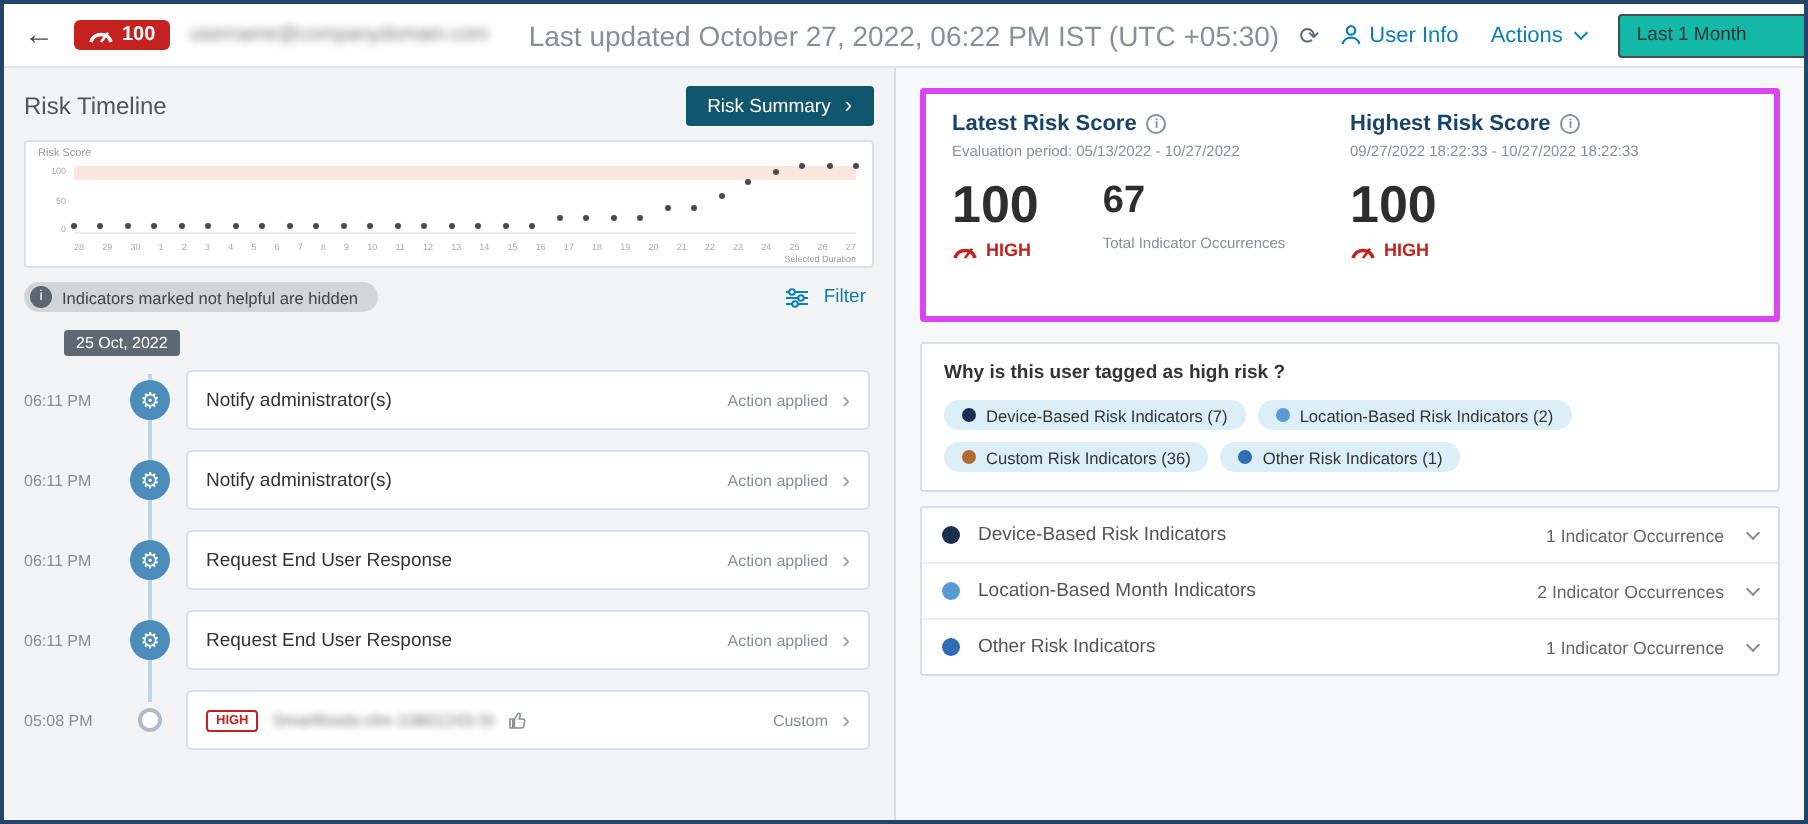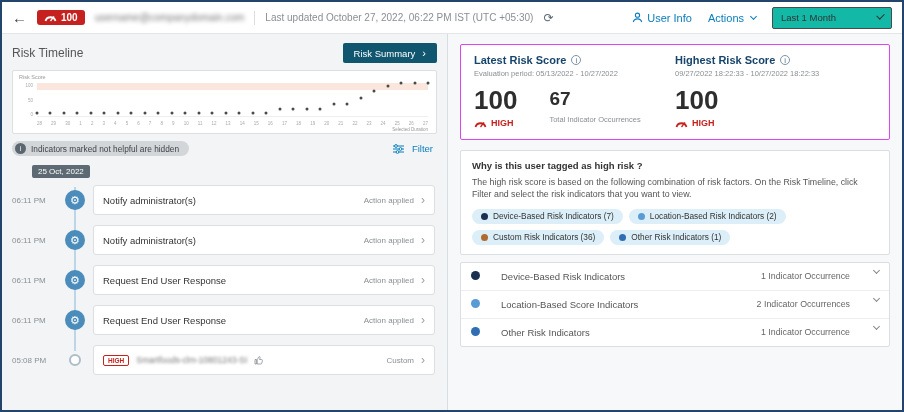--- a/index.html
+++ b/index.html
@@ -5,21 +5,21 @@
   *{box-sizing:border-box;margin:0;padding:0}
   body{font-family:"Liberation Sans",sans-serif;background:#e9e9e9}
   .frame{width:904px;height:412px;border:2px solid #24456b;background:#fff;display:flex;flex-direction:column;overflow:hidden}
 
   
   .topbar{flex:0 0 32px;display:flex;align-items:center;gap:10px;padding:0 10px;background:#fff;border-bottom:1px solid #e3e5e8}
   .back{font-size:15px;color:#444;line-height:1;cursor:pointer}
   .risk-badge{display:flex;align-items:center;gap:4px;background:#c5211e;color:#fff;border-radius:3px;padding:2px 7px;font-size:10px;font-weight:bold}
   .masked{filter:blur(2.2px);color:#777;font-size:10px;white-space:nowrap}
   .vdiv{width:1px;height:14px;background:#ddd}
-  .updated{font-size:10px;color:#8a8f94;white-space:nowrap}
+  .updated{font-size:14px;color:#8a8f94;white-space:nowrap}
   .refresh{color:#5e6b77;font-size:12px;line-height:1}
   .topbar-right{margin-left:auto;display:flex;align-items:center;gap:16px}
   .blue-link{color:#0a7dbb;font-size:11px;display:flex;align-items:center;gap:4px;cursor:pointer;white-space:nowrap}
   .select{display:flex;align-items:center;justify-content:space-between;border:1px solid #4a4a4a;border-radius:2px;height:22px;width:120px;padding:0 8px;font-size:9.5px;color:#333;background:#14b8a6;cursor:pointer}
 
   
   .content{flex:1;display:flex;min-height:0}
   .left{flex:0 0 446px;background:#f2f4f6;border-right:1px solid #d9dce0;padding:9px 10px;overflow:hidden}
   .right{flex:1;background:#f7f8fa;padding:10px 12px;overflow:hidden}
 
@@ -54,42 +54,42 @@
   .tl-card{flex:1;background:#fff;border:1px solid #dbdfe3;border-radius:3px;height:30px;display:flex;align-items:center;padding:12px 9px;gap:7px;margin-right:2px;cursor:pointer}
   .tl-title{font-size:9.5px;color:#333;flex:1;white-space:nowrap;overflow:hidden}
   .tl-meta{font-size:8px;color:#8a8f94;white-space:nowrap}
   .chev-r{color:#9aa0a6;font-size:12px;line-height:1}
   .high-badge{border:1px solid #c5211e;color:#c5211e;font-size:6.5px;font-weight:bold;padding:1px 4px;border-radius:2px;flex:0 0 auto}
   .masked-sm{filter:blur(1.8px);color:#777;font-size:8.5px;white-space:nowrap;overflow:hidden}
   .thumb{color:#8a8f94;display:flex;align-items:center}
   .spacer{flex:1}
 
   
-  .score-box{display:flex;background:#fff;border:1px solid #d946ef;border-radius:2px;padding:9px 13px 11px}
+  .score-box{display:flex;background:#fff;border:3px solid #d946ef;border-radius:2px;padding:9px 13px 28px}
   .score-col{flex:1}
   .sec-title{display:flex;align-items:center;gap:5px;color:#16446b;font-weight:bold;font-size:11px}
   .info{width:10px;height:10px;border-radius:50%;border:1px solid #7d93a8;color:#7d93a8;font-size:6.5px;display:inline-flex;align-items:center;justify-content:center;flex:0 0 10px}
   .period{font-size:7.5px;color:#8a8f94;margin-top:3px;white-space:nowrap}
   .score-row{display:flex;align-items:flex-start;gap:32px;margin-top:9px}
   .big-score{font-size:26px;font-weight:bold;color:#2e2e2e;line-height:1}
   .high-row{display:flex;align-items:center;gap:4px;color:#c5211e;font-weight:bold;font-size:9px;margin-top:5px}
   .occ-num{font-size:19px;font-weight:600;color:#2e2e2e;line-height:1;margin-top:2px}
   .occ-label{font-size:7.5px;color:#8a8f94;margin-top:7px;white-space:nowrap}
 
   .why-card{background:#fff;border:1px solid #dbdfe3;border-radius:2px;margin-top:10px;padding:9px 11px}
   .why-q{font-size:9.5px;font-weight:bold;color:#333}
   .why-p{font-size:8.8px;color:#555;line-height:1.4;margin-top:5px;max-width:420px}
   .legend{display:flex;flex-wrap:wrap;gap:6px;margin-top:8px;max-width:400px}
   .pill{display:flex;align-items:center;gap:5px;background:#dceff8;border-radius:9px;padding:2.5px 9px;font-size:8.3px;color:#333;white-space:nowrap}
   .dot{width:7px;height:7px;border-radius:50%;flex:0 0 7px;background:#999}
   .dot.lg{width:9px;height:9px;flex:0 0 9px}
 
   .bd-title{display:flex;align-items:center;gap:6px;margin-top:13px;color:#16446b;font-weight:bold;font-size:11.5px}
   .bd-card{background:#fff;border:1px solid #dbdfe3;border-radius:2px;margin-top:7px}
-  .bd-row{display:flex;gap:21px;padding:8px 10px;border-bottom:1px solid #eceef0;cursor:pointer}
+  .bd-row{display:flex;align-items:center;gap:9px;padding:8px 10px;border-bottom:1px solid #eceef0;cursor:pointer}
   .bd-row:last-child{border-bottom:none}
   .bd-label{flex:1;font-size:9.5px;color:#555}
   .bd-count{font-size:8.8px;color:#666}
   .chev-d{width:5px;height:5px;border-right:1.2px solid #888;border-bottom:1.2px solid #888;transform:rotate(45deg);margin-left:3px;margin-top:-3px;flex:0 0 5px}
   .chev-d.blue{border-color:#0a7dbb}
   .chev-d.big{width:7px;height:7px;border-width:1.6px;border-color:#333;margin-top:-4px}
 </style>
 </head>
 <body>
 
@@ -338,21 +338,20 @@
                   </svg>
                 <span>HIGH</span>
               </div>
             </div>
           </div>
         </div>
       </div>
 
       <div class="why-card">
         <div class="why-q">Why is this user tagged as high risk ?</div>
-        <div class="why-p">The high risk score is based on the following combination of risk factors. On the Risk Timeline, click Filter and select the risk indicators that you want to view.</div>
         <div class="legend">
           <span class="pill">
             <span class="dot" style="background: rgb(27, 47, 78);"></span>
             <span>Device-Based Risk Indicators (7)</span>
           </span>
           <span class="pill">
             <span class="dot" style="background: rgb(91, 155, 213);"></span>
             <span>Location-Based Risk Indicators (2)</span>
           </span>
           <span class="pill">
@@ -369,21 +368,21 @@
 
       <div class="bd-card">
         <div class="bd-row">
           <span class="dot lg" style="background: rgb(27, 47, 78);"></span>
           <span class="bd-label">Device-Based Risk Indicators</span>
           <span class="bd-count">1 Indicator Occurrence</span>
           <span class="chev-d"></span>
         </div>
         <div class="bd-row">
           <span class="dot lg" style="background: rgb(91, 155, 213);"></span>
-          <span class="bd-label">Location-Based Score Indicators</span>
+          <span class="bd-label">Location-Based Month Indicators</span>
           <span class="bd-count">2 Indicator Occurrences</span>
           <span class="chev-d"></span>
         </div>
         <div class="bd-row">
           <span class="dot lg" style="background: rgb(47, 109, 180);"></span>
           <span class="bd-label">Other Risk Indicators</span>
           <span class="bd-count">1 Indicator Occurrence</span>
           <span class="chev-d"></span>
         </div>
       </div>

